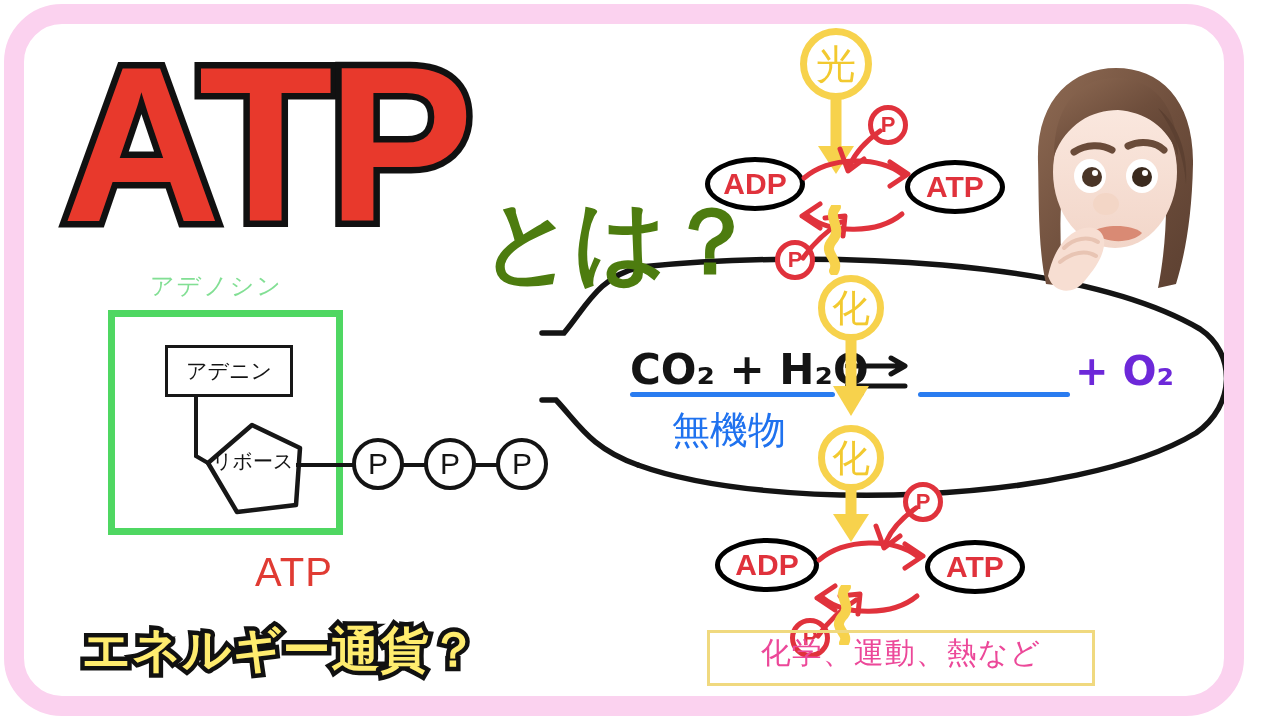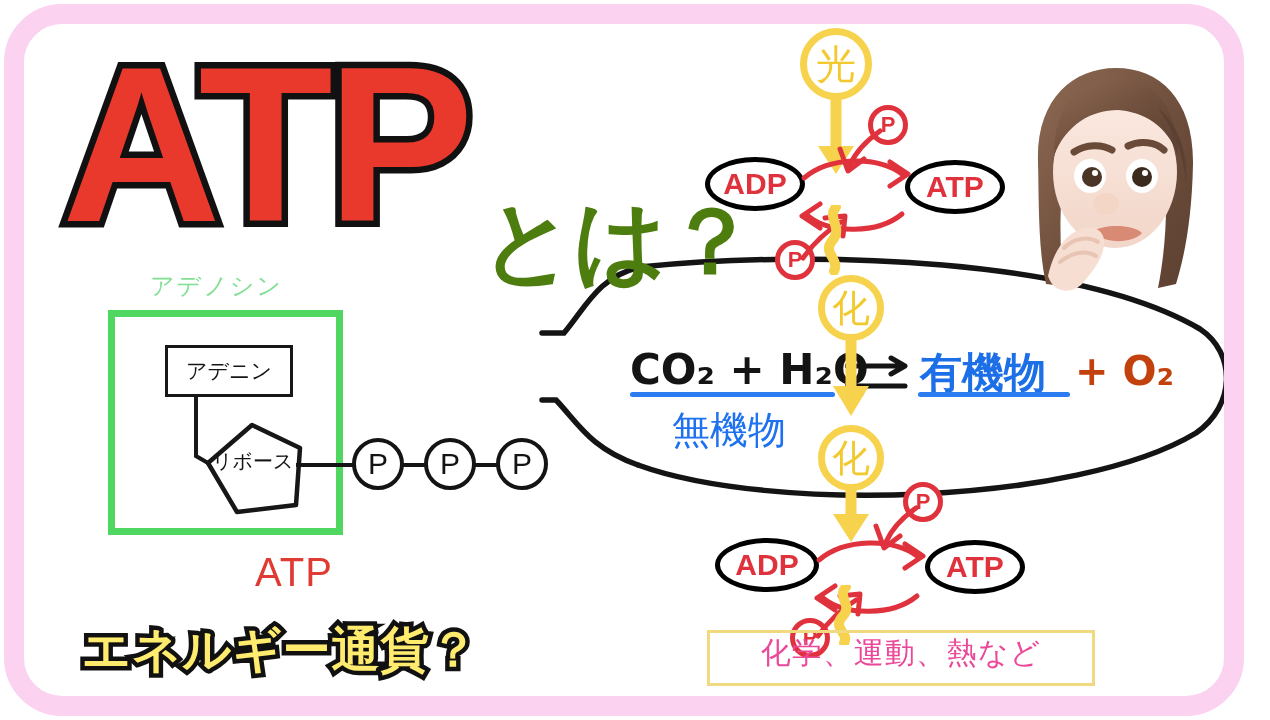--- a/index.html
+++ b/index.html
@@ -56,21 +56,21 @@
   .ycirc{position:absolute;border:7px solid #f7d24c;border-radius:50%;
      box-sizing:border-box;background:transparent;display:flex;
      align-items:center;justify-content:center;color:#f2c92f;
      font-family:"DejaVu Sans",sans-serif;}
 
   
   .eq{position:absolute;color:#141414;font-family:"DejaVu Sans",sans-serif;
       font-weight:bold;white-space:nowrap;}
   .eq-left{left:630px;top:345px;font-size:42px;}
   .eq-right{left:920px;top:345px;font-size:42px;color:#1d6fe8;}
-  .eq-o2{left:1075px;top:348px;font-size:40px;color:#c2410c;}
+  .eq-o2{left:1075px;top:348px;font-size:40px;color:#6d28d9;}
   .eq-muki{position:absolute;left:672px;top:405px;font-size:38px;color:#1f72ef;
       font-family:"DejaVu Sans",sans-serif;font-weight:normal;}
   .ul-blue{position:absolute;height:5px;background:#2a7cf0;border-radius:3px;}
 
   
   .ybox{position:absolute;left:707px;top:630px;width:388px;height:56px;
      border:3px solid #f0d97f;box-sizing:border-box;background:transparent;
      display:flex;align-items:flex-start;justify-content:center;
      font-size:30px;color:#ec4899;letter-spacing:1px;
      font-family:"DejaVu Sans",sans-serif;}
@@ -127,21 +127,20 @@
 
   <div class="eq eq-left">CO₂ + H₂O</div>
   <div class="ul-blue" style="left:630px;top:392px;width:205px;"></div>
   <div class="eq-muki">無機物</div>
 
   <svg style="position:absolute;left:845px;top:352px;width:70px;height:48px;">
     <path d="M2,14 L58,14 M46,6 L60,14 L46,22" stroke="#141414" stroke-width="5" fill="none" stroke-linecap="round" stroke-linejoin="round"></path>
     <path d="M60,34 L4,34 M16,26 L2,34 L16,42" stroke="#141414" stroke-width="5" fill="none" stroke-linecap="round" stroke-linejoin="round"></path>
   </svg>
 
-  <div class="eq eq-right">有機物</div>
   <div class="ul-blue" style="left:918px;top:392px;width:152px;"></div>
   <div class="eq eq-o2">+ O₂</div>
 
   <div class="ycirc" style="left:800px;top:28px;width:72px;height:72px;font-size:40px;">
     <span>光</span>
   </div>
   <svg style="position:absolute;left:808px;top:96px;width:70px;height:100px;">
     <path d="M28,2 L28,56" stroke="#f7d24c" stroke-width="11" fill="none" stroke-linecap="round"></path>
     <path d="M10,50 L28,78 L46,50 Z" fill="#f7d24c"></path>
   </svg>

